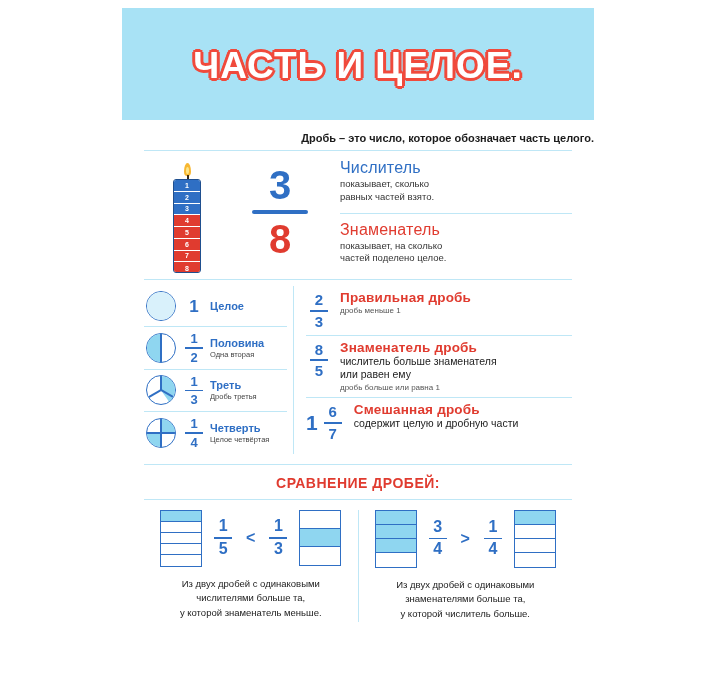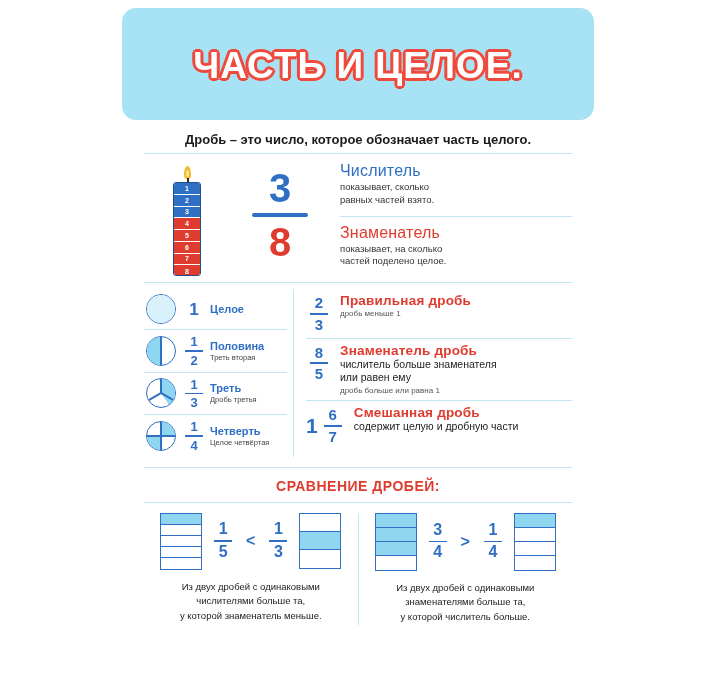--- a/index.html
+++ b/index.html
@@ -25,42 +25,41 @@
   
   .header {
     background: #a8e2f5;
     height: 112px;
     display: flex;
     flex-direction: column;
     align-items: center;
     justify-content: center;
     padding-top: 4px;
     box-sizing: border-box;
-    border-radius: 14px;
   }
   .header .line1, .header .line2 {
     color: #ffffff;
     font-weight: bold;
     letter-spacing: 1px;
     text-align: center;
     line-height: 1.02;
     -webkit-text-stroke: 0px;
     text-shadow:
       -2px -2px 0 #f04a3c, 2px -2px 0 #f04a3c,
       -2px  2px 0 #f04a3c, 2px  2px 0 #f04a3c,
       -3px  0   0 #f04a3c, 3px  0   0 #f04a3c,
        0   -3px 0 #f04a3c, 0    3px 0 #f04a3c;
   }
   .header .line1 { font-size: 37px; }
   .header .line2 { font-size: 37px; margin-top: 2px;}
 
   
   .subtitle {
-    text-align: center;
-    font-size: 13px;
+    text-align: right;
+    font-size: 11px;
     font-weight: bold;
     color: #1b1b1b;
     padding: 12px 0 6px 0;
   }
   .rule {
     height: 1px;
     background: #bfe7f6;
     margin: 0 22px;
   }
 
@@ -434,21 +433,21 @@
           <div class="fillhalf"></div>
           <div class="divline" style="left:50%; top:0; width:1.5px; height:100%; margin-left:-0.75px;"></div>
         </div>
         <div class="lfrac">
           <div class="n">1</div>
           <div class="b"></div>
           <div class="d">2</div>
         </div>
         <div class="ltext">
           <div class="lt">Половина</div>
-          <div class="ls">Треть вторая</div>
+          <div class="ls">Одна вторая</div>
         </div>
       </div>
 
       <div class="lrow">
         <div class="pie">
           <div class="sector" style="background:#8fd6f0; clip-path: polygon(50% 50%, 50% 0, 100% 0, 100% 100%, 85% 100%);"></div>
           <div class="divline" style="left:50%; top:0; width:1.5px; height:50%; margin-left:-0.75px;"></div>
           <div class="divline" style="left:50%; top:50%; width:1.5px; height:50%; margin-left:-0.75px; transform-origin: top center; transform: rotate(60deg);"></div>
           <div class="divline" style="left:50%; top:50%; width:1.5px; height:50%; margin-left:-0.75px; transform-origin: top center; transform: rotate(-60deg);"></div>
         </div>

